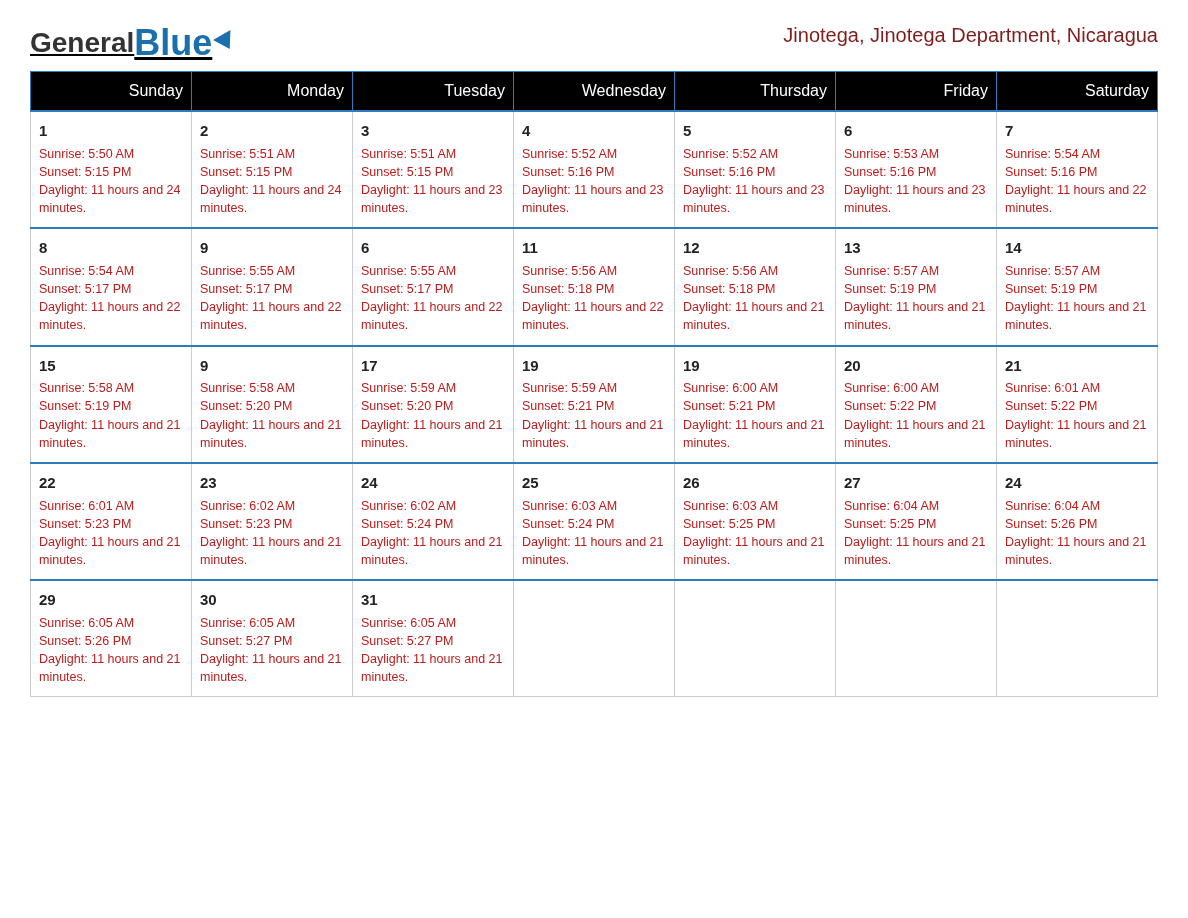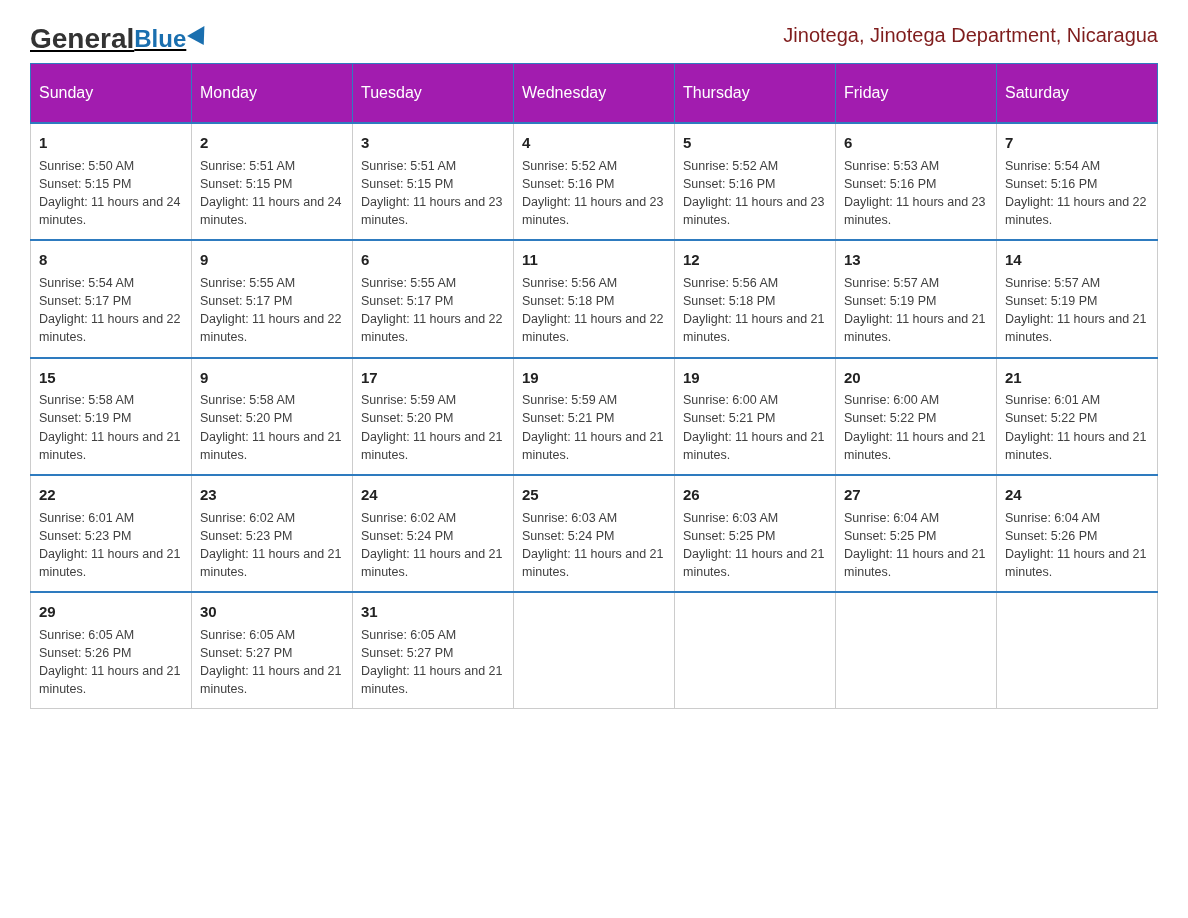--- a/index.html
+++ b/index.html
@@ -22,21 +22,21 @@
       padding-top: 5px;
       text-decoration: underline;
     }
     .logo-general {
       font-size: 28px;
       font-weight: bold;
       color: #333;
       line-height: 1;
     }
     .logo-blue {
-      font-size: 24px;
+      font-size: 36px;
       font-weight: bold;
       color: #1a6faf;
       line-height: 1;
       display: flex;
       align-items: center;
     }
     .logo-triangle {
       width: 0;
       height: 0;
       border-left: 10px solid transparent;
@@ -58,46 +58,46 @@
       font-size: 20px;
       color: #7f1d1d;
       margin-top: 4px;
     }
     .calendar {
       width: 100%;
       border-collapse: collapse;
       margin-top: 10px;
     }
     .calendar th {
-      background-color: #a21caf;
+      background-color: #000000;
       color: #fff;
       font-size: 16px;
       font-weight: normal;
-      padding: 20px 8px;
-      text-align: left;
+      padding: 10px 8px;
+      text-align: right;
       border: 1px solid #2e7bbf;
     }
     .calendar td {
       border: 1px solid #ccc;
       vertical-align: top;
       padding: 8px 8px 10px 8px;
       width: 14.28%;
       font-size: 13px;
       color: #333;
       line-height: 1.45;
     }
     .day-number {
       font-size: 15px;
       font-weight: bold;
       color: #222;
       margin-bottom: 3px;
     }
     .day-info {
       font-size: 12.5px;
-      color: #404040;
+      color: #b91c1c;
       line-height: 1.45;
     }
     .calendar tr td:first-child .day-number {
       color: #222;
     }
     .calendar tbody tr {
       border-top: 2px solid #2e7bbf;
     }
     .calendar tbody tr td {
       border-top: none;

